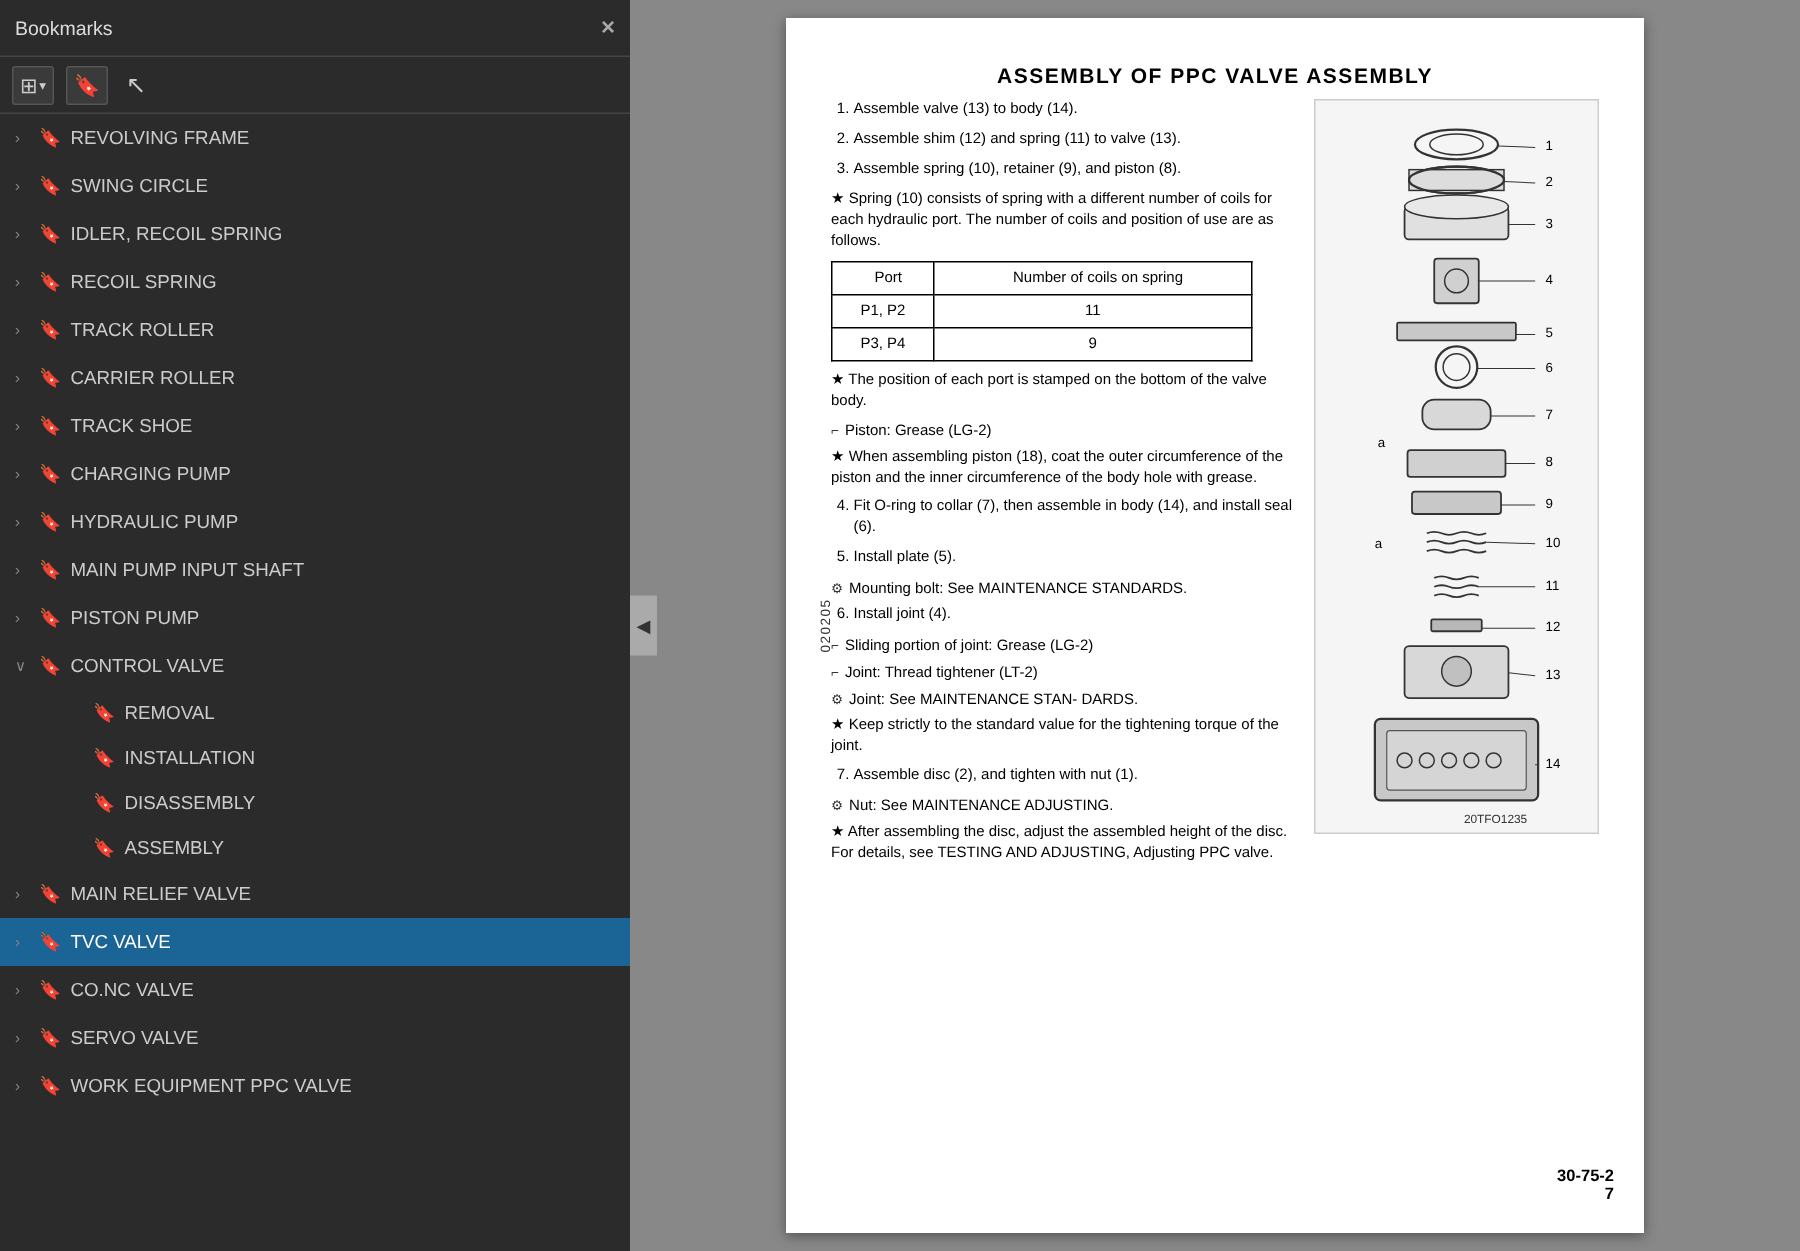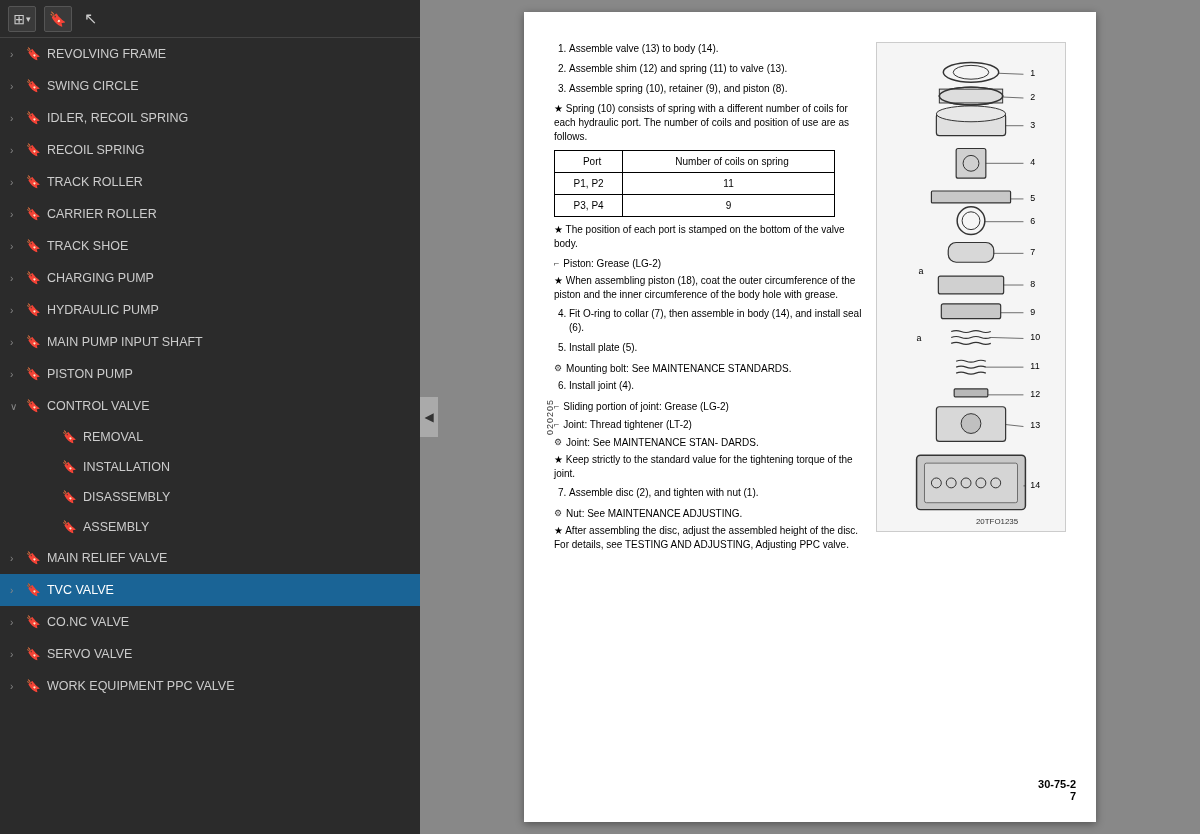--- a/index.html
+++ b/index.html
@@ -309,20 +309,24 @@
     
     .diag-num {
       font-size: 9px;
       fill: #000;
     }
   </style>
 </head>
 <body>
 
 <div id="left-panel">
+  <div id="bookmarks-header">
+    <span>Bookmarks</span>
+    <span id="close-icon">×</span>
+  </div>
   <div id="toolbar-row">
     <div class="toolbar-btn">
       <span class="toolbar-btn-icon">⊞</span>
       <span style="font-size:9px;margin-left:1px;">▾</span>
     </div>
     <div class="toolbar-btn">
       <span class="toolbar-btn-icon">🔖</span>
     </div>
     <span style="color:#ccc;font-size:16px;margin-left:4px;">↖</span>
   </div>
@@ -432,20 +436,21 @@
         <span class="bm-icon">🔖</span>
         <span class="bm-label">WORK EQUIPMENT PPC VALVE</span>
       </div>
     </div>
 </div>
 
 <div id="right-panel">
   <div id="collapse-btn">◀</div>
   <div id="doc-container">
     <div id="page-content">
+      <div class="doc-title">ASSEMBLY OF PPC VALVE ASSEMBLY</div>
       <div class="doc-body">
         <div class="doc-text">
           <ol>
             <li>Assemble valve (13) to body (14).</li>
             <li>Assemble shim (12) and spring (11) to valve (13).</li>
             <li>Assemble spring (10), retainer (9), and piston (8).</li>
           </ol>
           <p class="star-note">Spring (10) consists of spring with a different number of coils for each hydraulic port. The number of coils and position of use are as follows.</p>
           <table class="spring-table">
             <thead>

